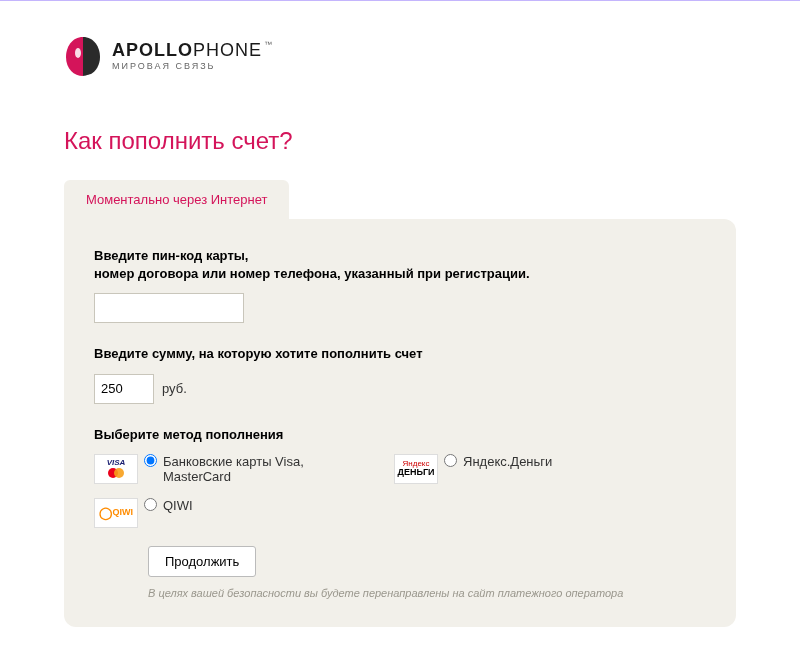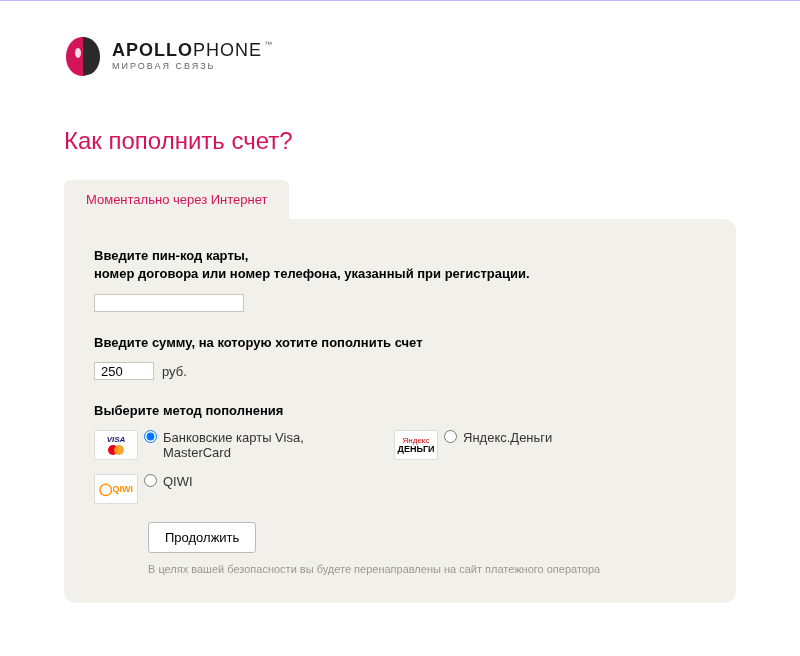--- a/index.html
+++ b/index.html
@@ -19,21 +19,21 @@
 
     .tabs { display: flex; }
     .tab { padding: 12px 22px; font-size: 13px; background: #f2f0ea; border-radius: 0; cursor: pointer; }
     .tab.active { background: #f2f0ea; color: #d4145a; border-top-left-radius: 6px; border-top-right-radius: 6px; }
     .tab.inactive { background: transparent; color: #3a6ea8; }
 
     .panel { background: #f2f0ea; border-radius: 12px; border-top-left-radius: 0; padding: 28px 30px 28px 30px; }
 
     .section-label { font-weight: 700; font-size: 13px; line-height: 1.4; margin-bottom: 10px; color: #000; }
 
-    .text-input { background: #fff; border: 1px solid #c9c6bb; height: 18px; padding: 3px 6px; font-size: 13px; }
+    .text-input { background: #fff; border: 1px solid #c9c6bb; height: 30px; padding: 3px 6px; font-size: 13px; }
     .pin-input { width: 150px; }
     .amount-row { display: flex; align-items: center; gap: 8px; }
     .amount-input { width: 60px; }
     .currency { font-size: 13px; color: #333; }
 
     .block { margin-bottom: 22px; }
 
     .methods { display: grid; grid-template-columns: 1fr 1fr; column-gap: 40px; row-gap: 14px; max-width: 560px; }
     .method { display: flex; align-items: flex-start; gap: 6px; }
     .method-icon { width: 44px; height: 30px; background: #fff; border: 1px solid #ddd; display: flex; align-items: center; justify-content: center; font-size: 8px; font-weight: 700; text-align: center; line-height: 1; }
@@ -49,21 +49,21 @@
 
     .icon-yandex { color:#000; font-size: 8px; flex-direction: column; }
     .icon-yandex .y1 { color:#cc0000; font-weight:400; }
     .icon-yandex .y2 { color:#000; font-weight:700; font-size:9px; }
 
     .icon-qiwi { color:#ff8c00; font-size: 9px; font-weight:700; }
     .icon-qiwi .q { font-size:12px; }
 
     .submit-row { margin-top: 18px; margin-left: 54px; }
     .btn { background:#fff; border:1px solid #bbb; border-radius:3px; padding:7px 16px; font-size:13px; cursor:pointer; }
-    .disclaimer { margin-top: 10px; margin-left: 54px; font-size: 11px; color: #9a978d; }
+    .disclaimer { margin-top: 10px; margin-left: 54px; font-size: 11px; color: #9a978d; font-style: italic; }
   </style>
 </head>
 <body>
 
 <div class="page">
   <div class="inner">
 
     <div class="brand">
       <div class="brand-mark">
         <svg viewBox="0 0 38 42" width="38" height="42">

